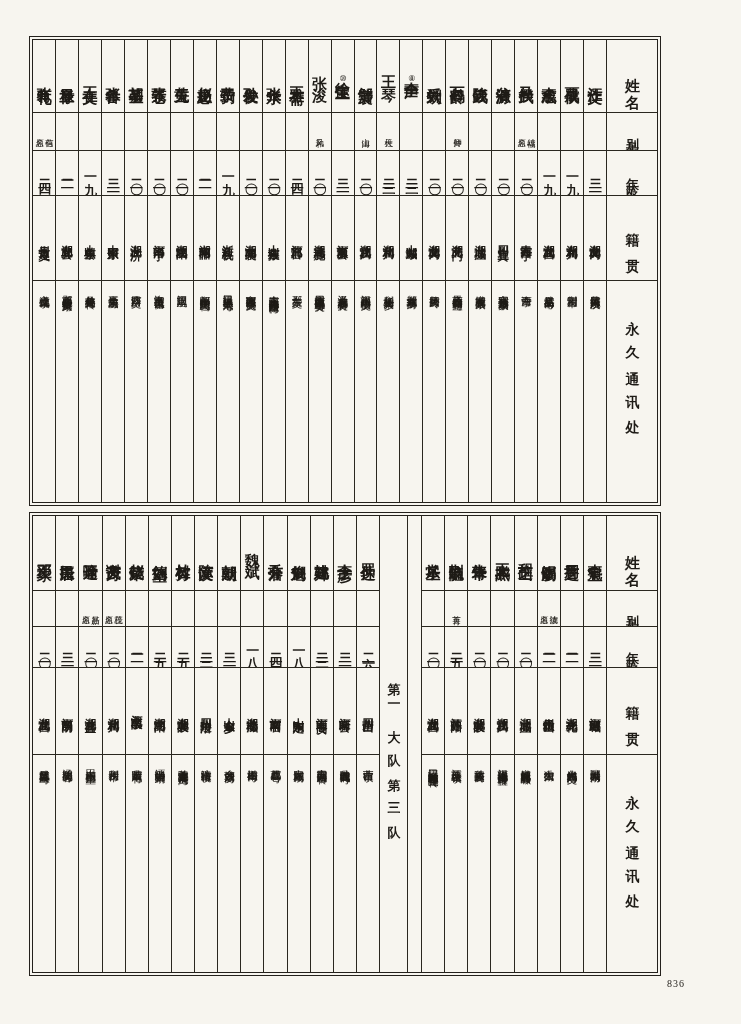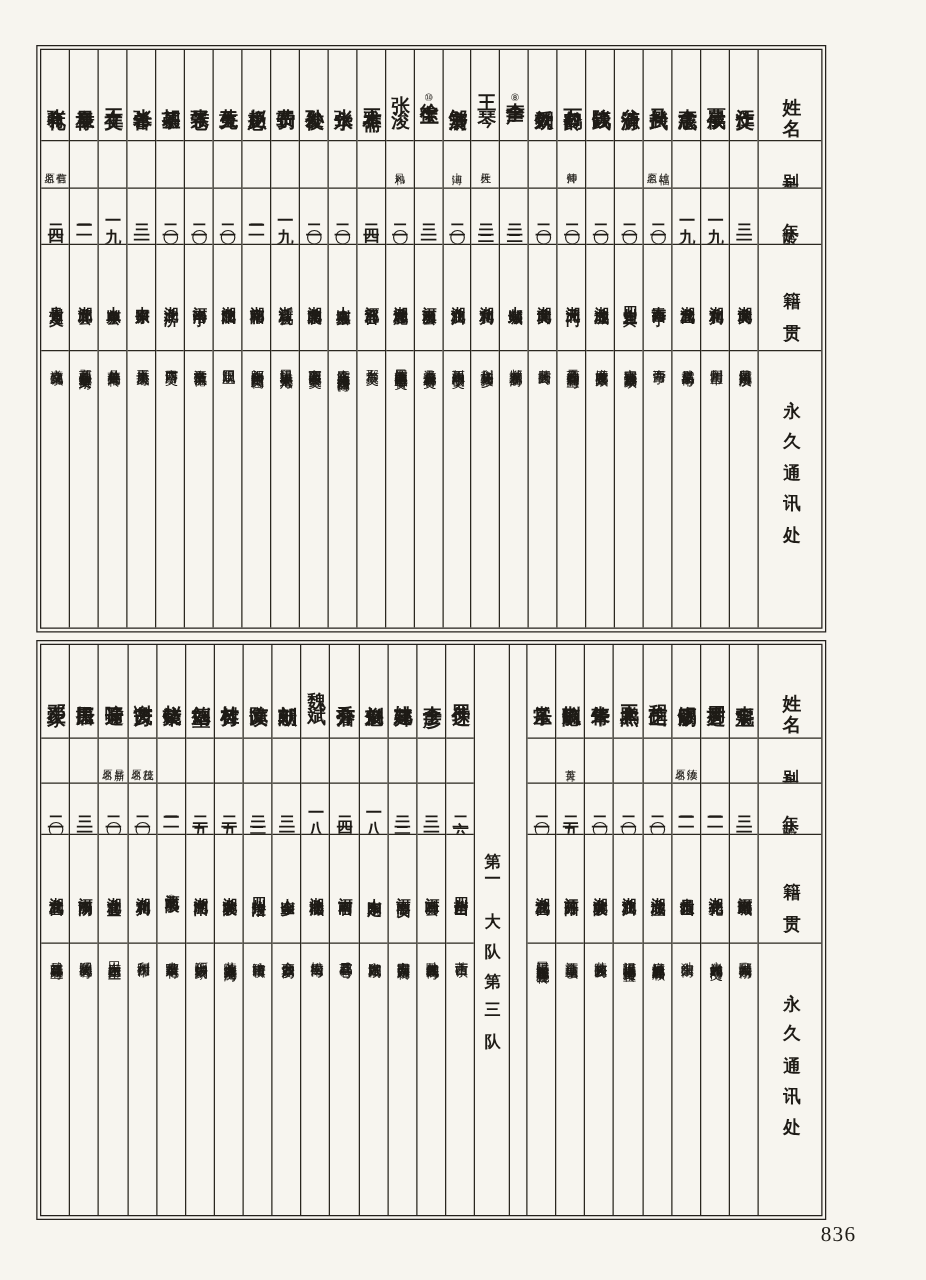--- a/index.html
+++ b/index.html
@@ -61,21 +61,21 @@
   .hl{font-weight:700;}
   .hl-name{font-size:15px;letter-spacing:17px;padding-top:14px;}
   .hl-alias{font-size:13px;letter-spacing:4px;}
   .hl-age{font-size:13px;letter-spacing:5px;}
   .hl-origin{font-size:14px;letter-spacing:26px;padding-top:20px;}
   .hl-address{font-size:14px;letter-spacing:25px;padding-top:22px;}
 
   .page-number{
     position:absolute;
     top:978px;right:56px;
-    font-size:17px;letter-spacing:1px;
+    font-size:10px;letter-spacing:1px;
     font-family:"Liberation Serif","DejaVu Serif",serif;
   }
 </style>
 </head>
 <body>
 
 <div class="page">
   <div class="table-frame table-top">
       <div class="roster">
         <div class="col header-col">

